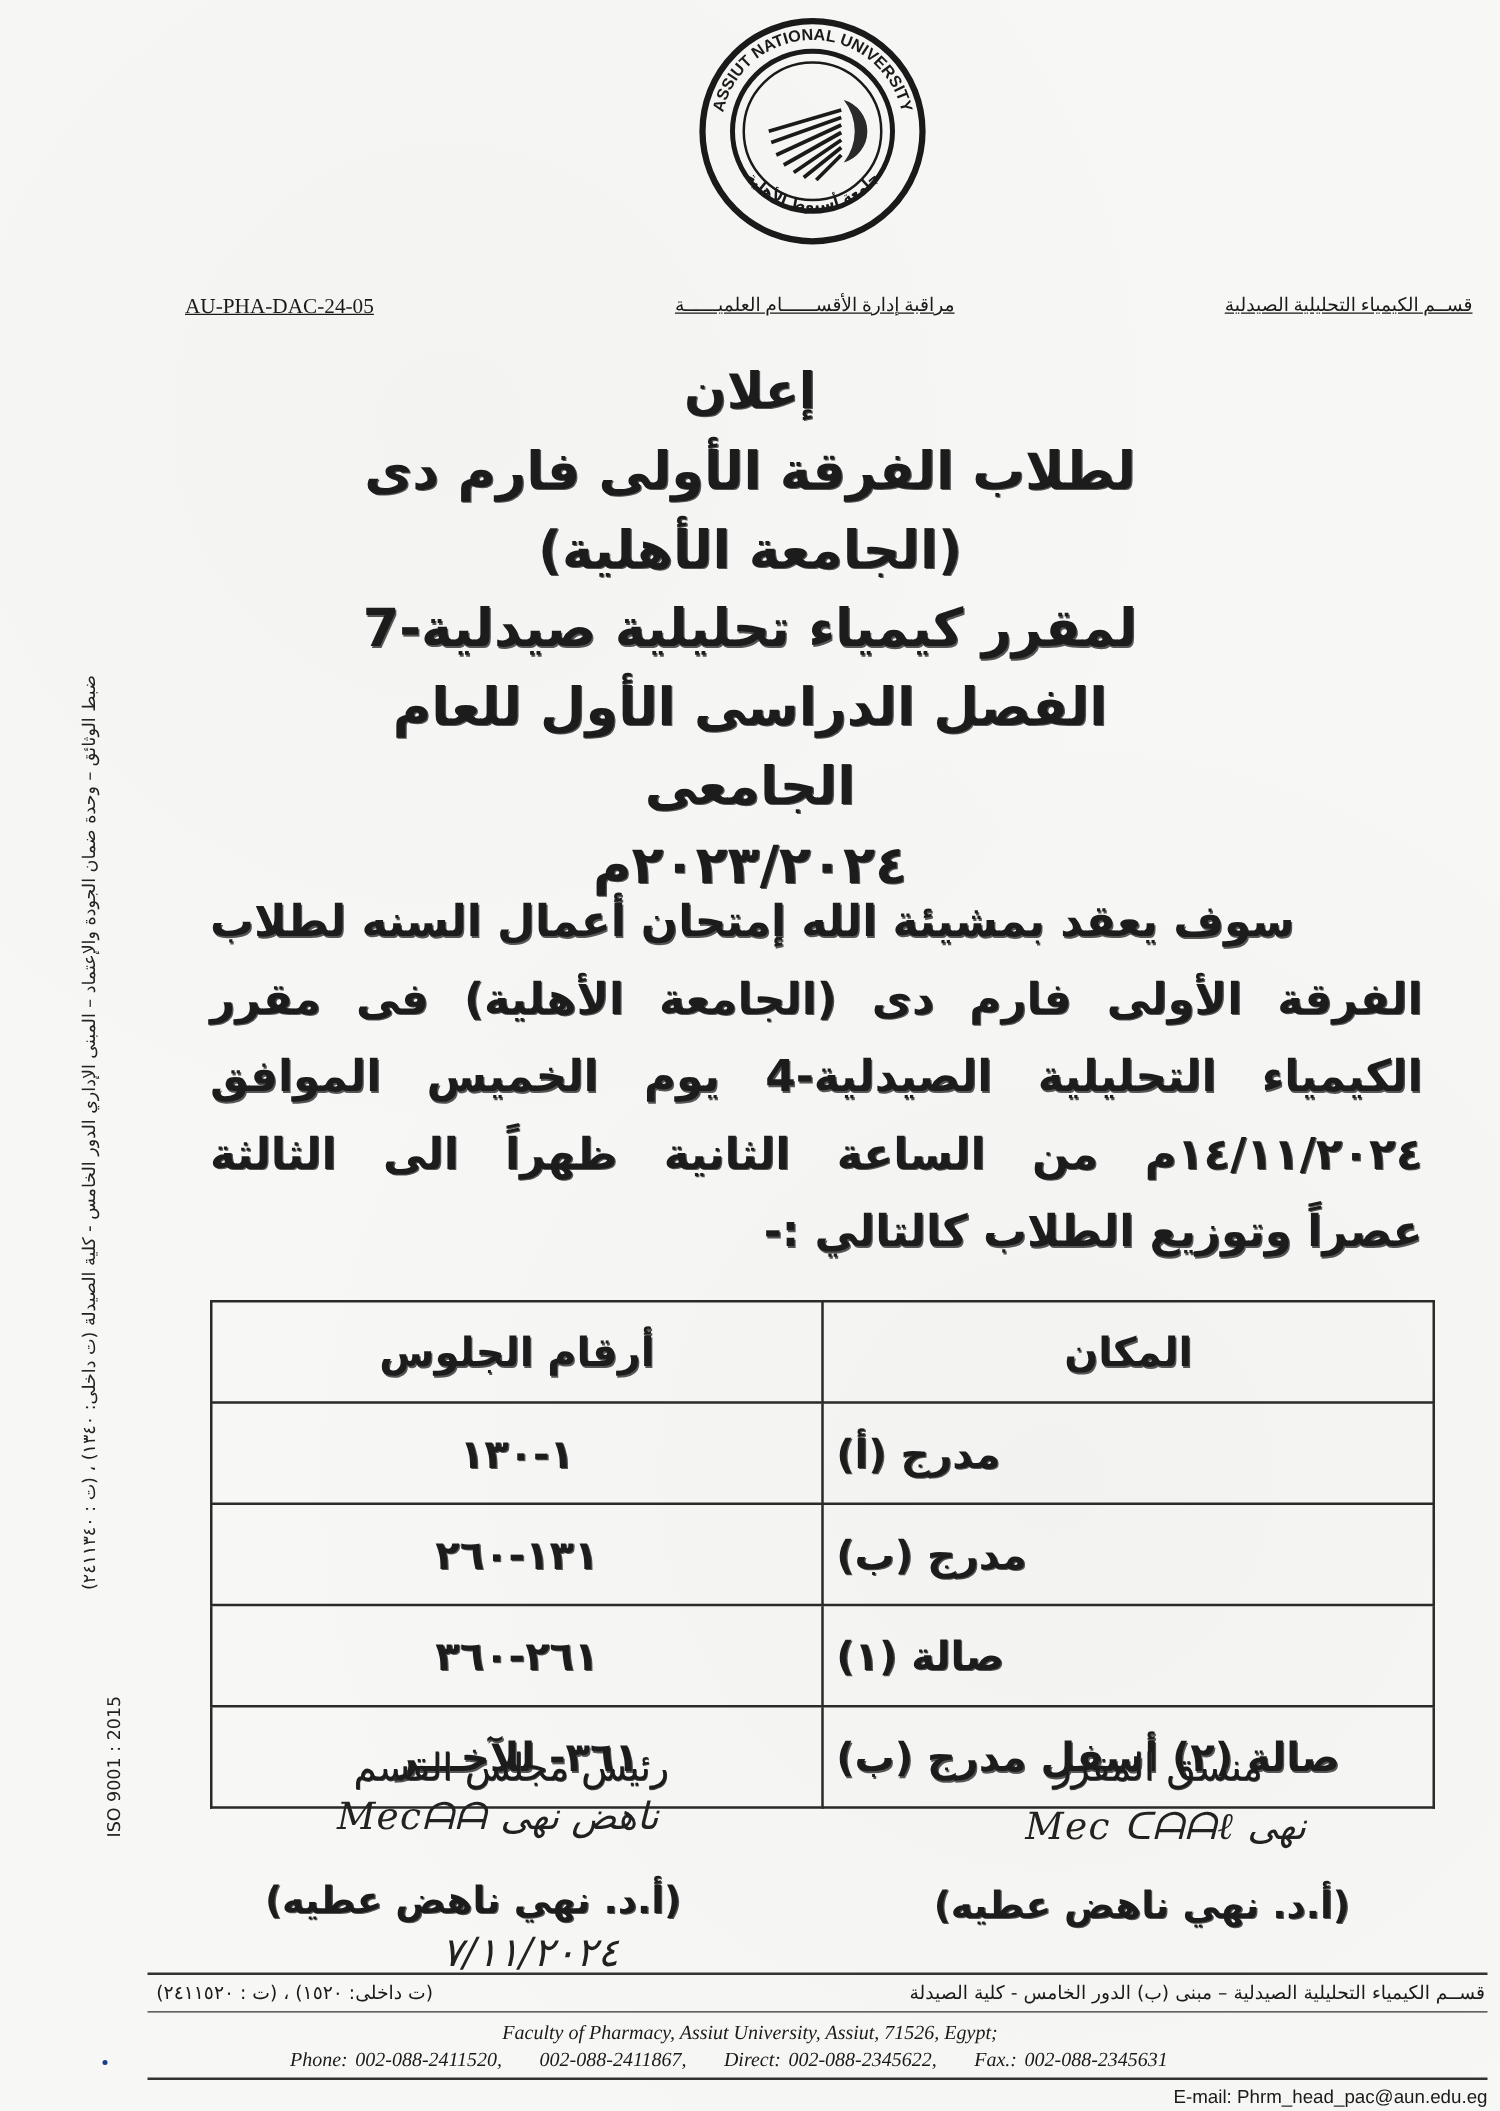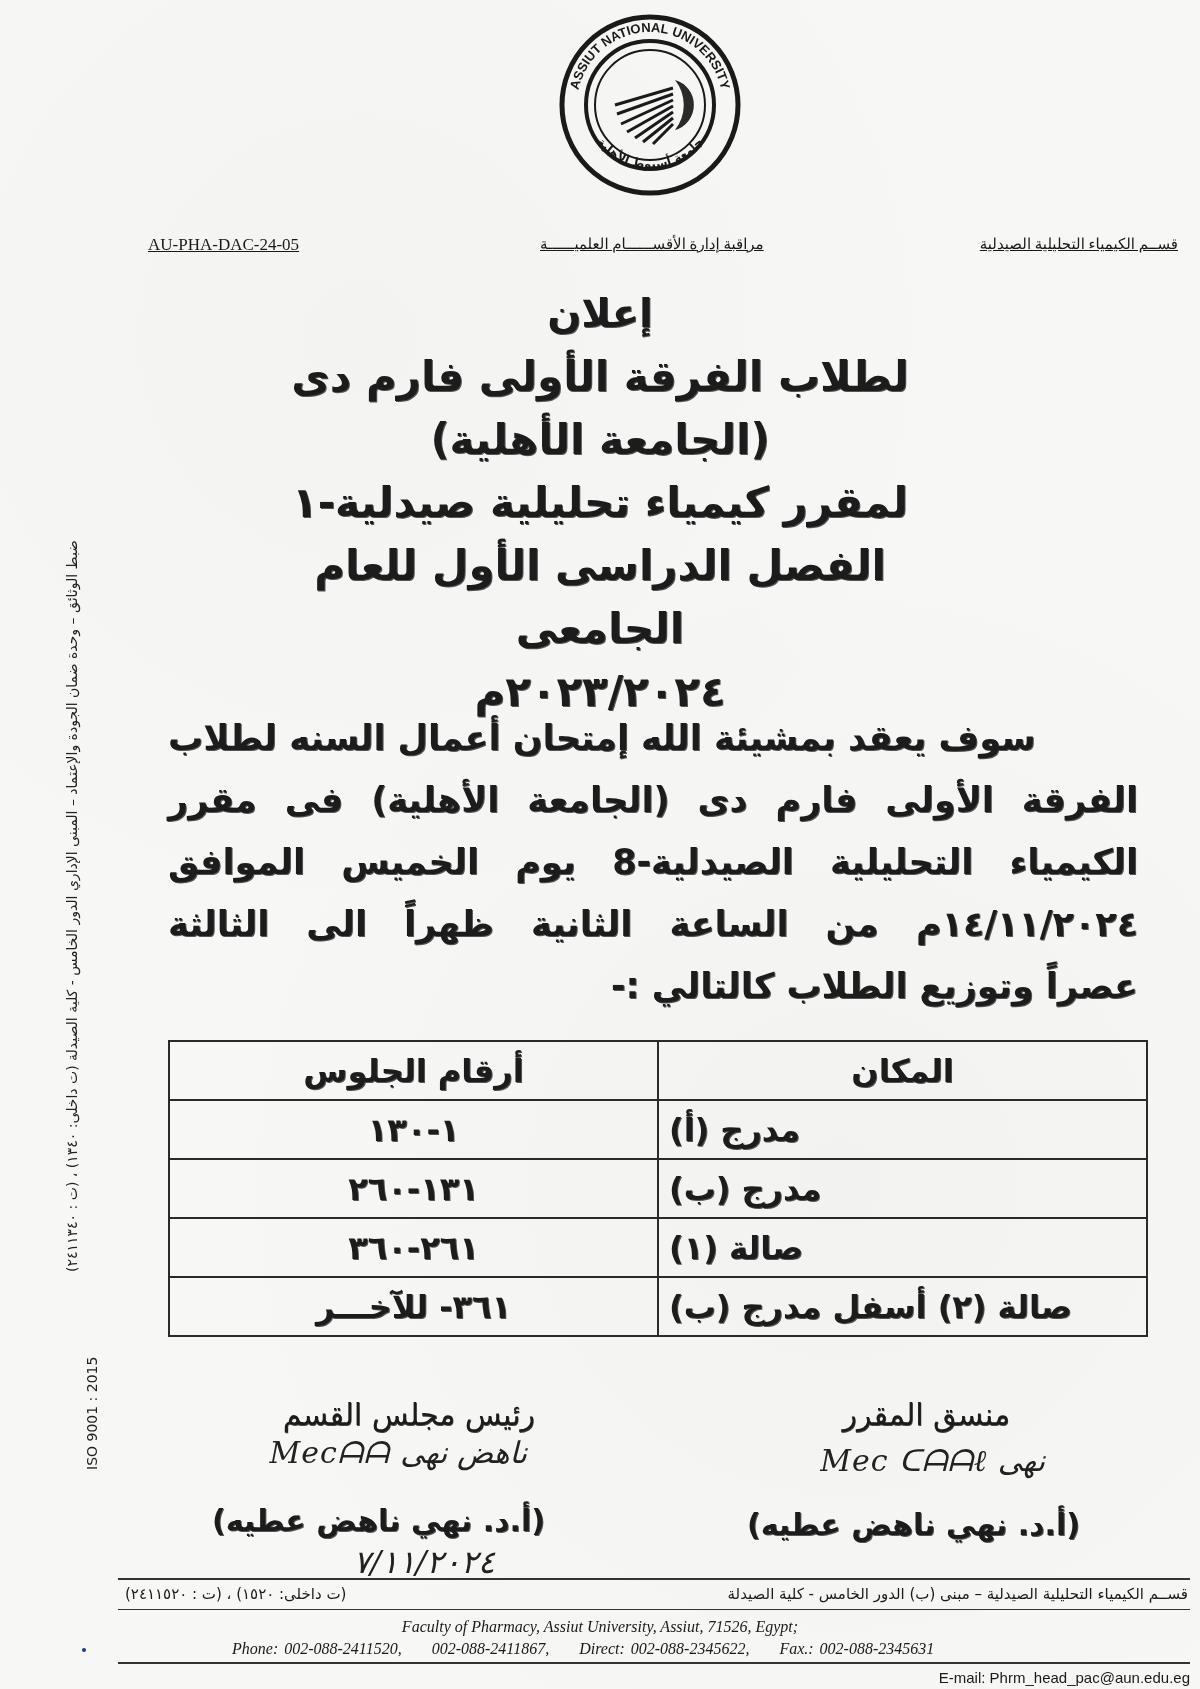--- a/index.html
+++ b/index.html
@@ -85,21 +85,21 @@
       width: 980px;
       border-collapse: collapse;
       direction: rtl;
       font-weight: bold;
       color: #1c1c1c;
       text-shadow: 1px 1px 0 #555;
     }
     .seat-table td, .seat-table th {
       border: 2px solid #2a2a2a;
       height: 57px;
-      padding: 0 10px;
+      padding: 11px 10px;
       font-size: 32px;
       text-align: center;
       vertical-align: middle;
     }
     .seat-table th { font-weight: bold; }
     .seat-table td.place { text-align: left; padding-right: 22px; width: 50%; }
     .seat-table th.place { text-align: center; }
 
     
     .sig {
@@ -243,29 +243,29 @@
   </svg>
 
   <div class="hdr hdr-code">AU-PHA-DAC-24-05</div>
   <div class="hdr hdr-center">مراقبة إدارة الأقســــــام العلميــــــة</div>
   <div class="hdr hdr-right">قســم الكيمياء التحليلية الصيدلية</div>
 
   <div class="title-block">
     <div class="title-line main">إعلان</div>
     <div class="title-line">لطلاب الفرقة الأولى فارم دى</div>
     <div class="title-line">(الجامعة الأهلية)</div>
-    <div class="title-line">لمقرر كيمياء تحليلية صيدلية-١</div>
+    <div class="title-line">لمقرر كيمياء تحليلية صيدلية-7</div>
     <div class="title-line">الفصل الدراسى الأول للعام الجامعى</div>
     <div class="title-line">٢٠٢٣/٢٠٢٤م</div>
   </div>
 
   <div class="body-text">
     <span class="body-line first">سوف يعقد بمشيئة الله إمتحان أعمال السنه لطلاب</span>
     <span class="body-line">الفرقة الأولى فارم دى (الجامعة الأهلية) فى مقرر</span>
-    <span class="body-line">الكيمياء التحليلية الصيدلية-8 يوم الخميس الموافق</span>
+    <span class="body-line">الكيمياء التحليلية الصيدلية-4 يوم الخميس الموافق</span>
     <span class="body-line">١٤/١١/٢٠٢٤م من الساعة الثانية ظهراً الى الثالثة</span>
     <span class="body-line last">عصراً وتوزيع الطلاب كالتالي :-</span>
   </div>
 
   <table class="seat-table">
     <tbody>
         <tr>
       <th class="place">المكان</th>
       <th>أرقام الجلوس</th>
     </tr>

